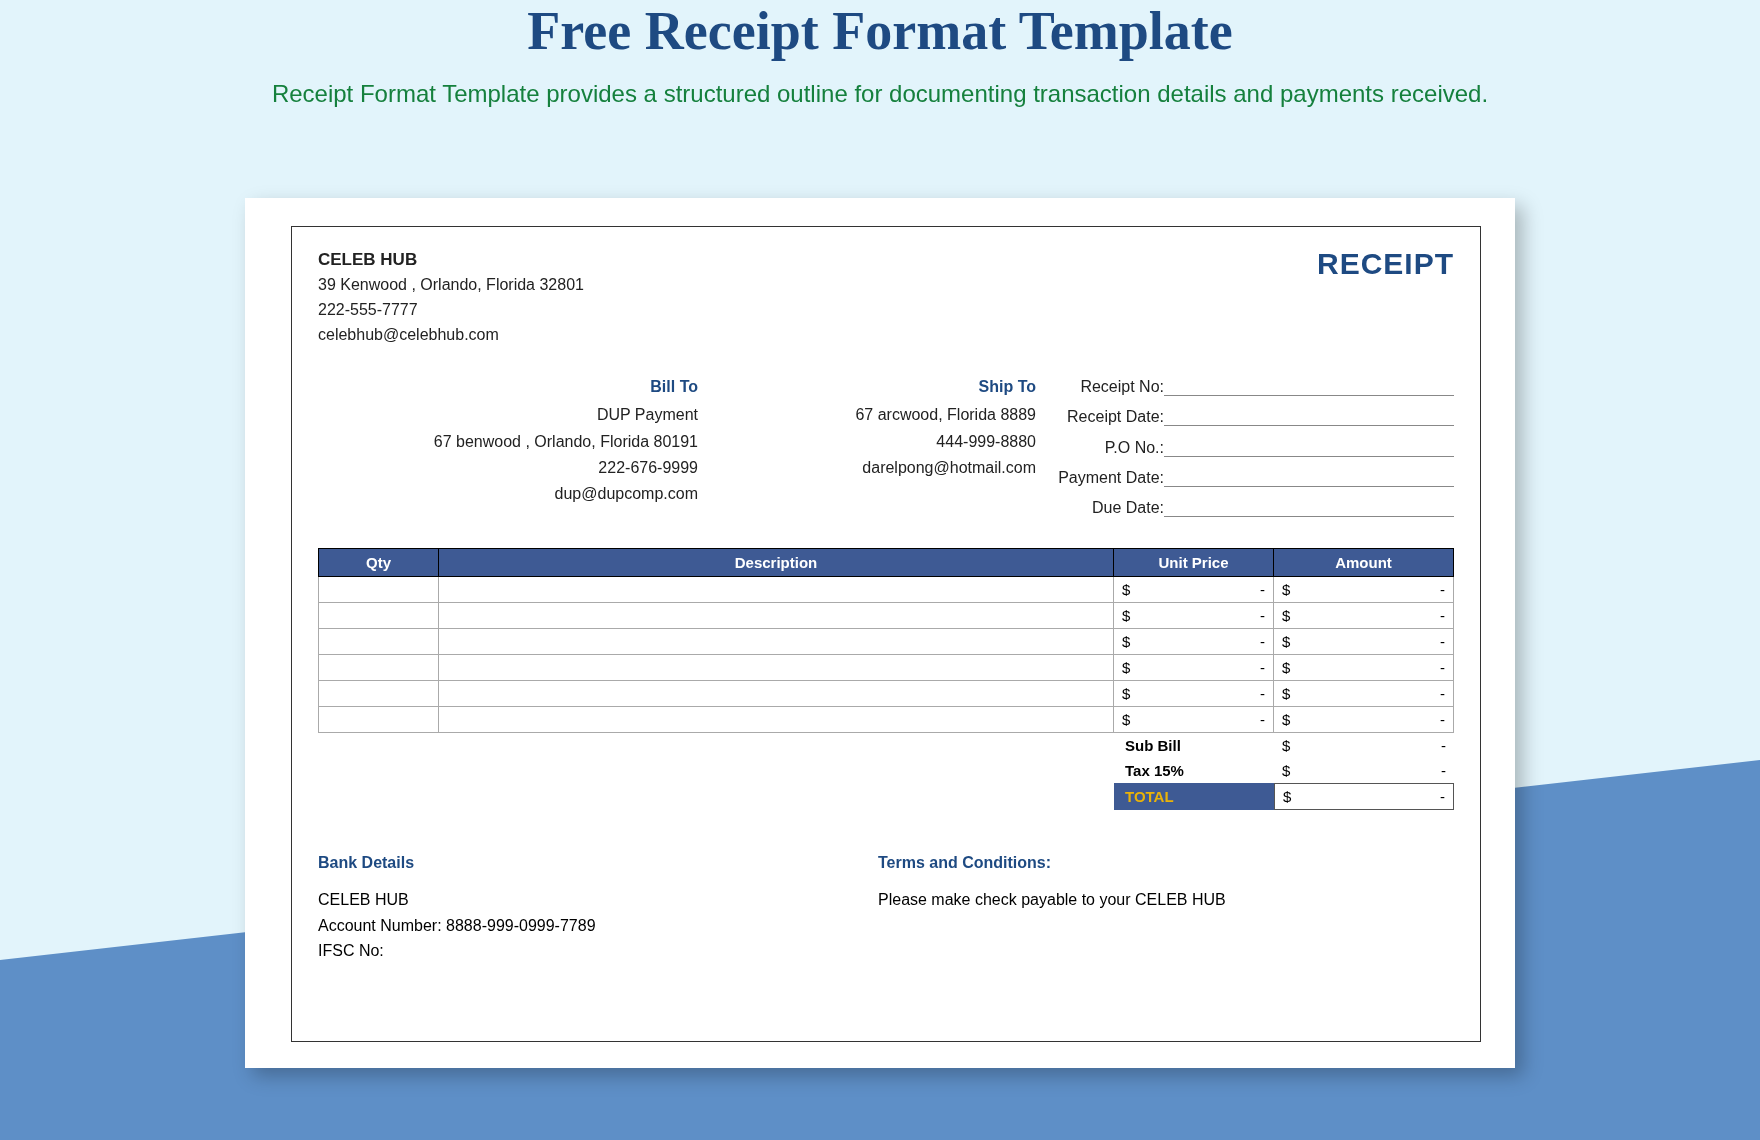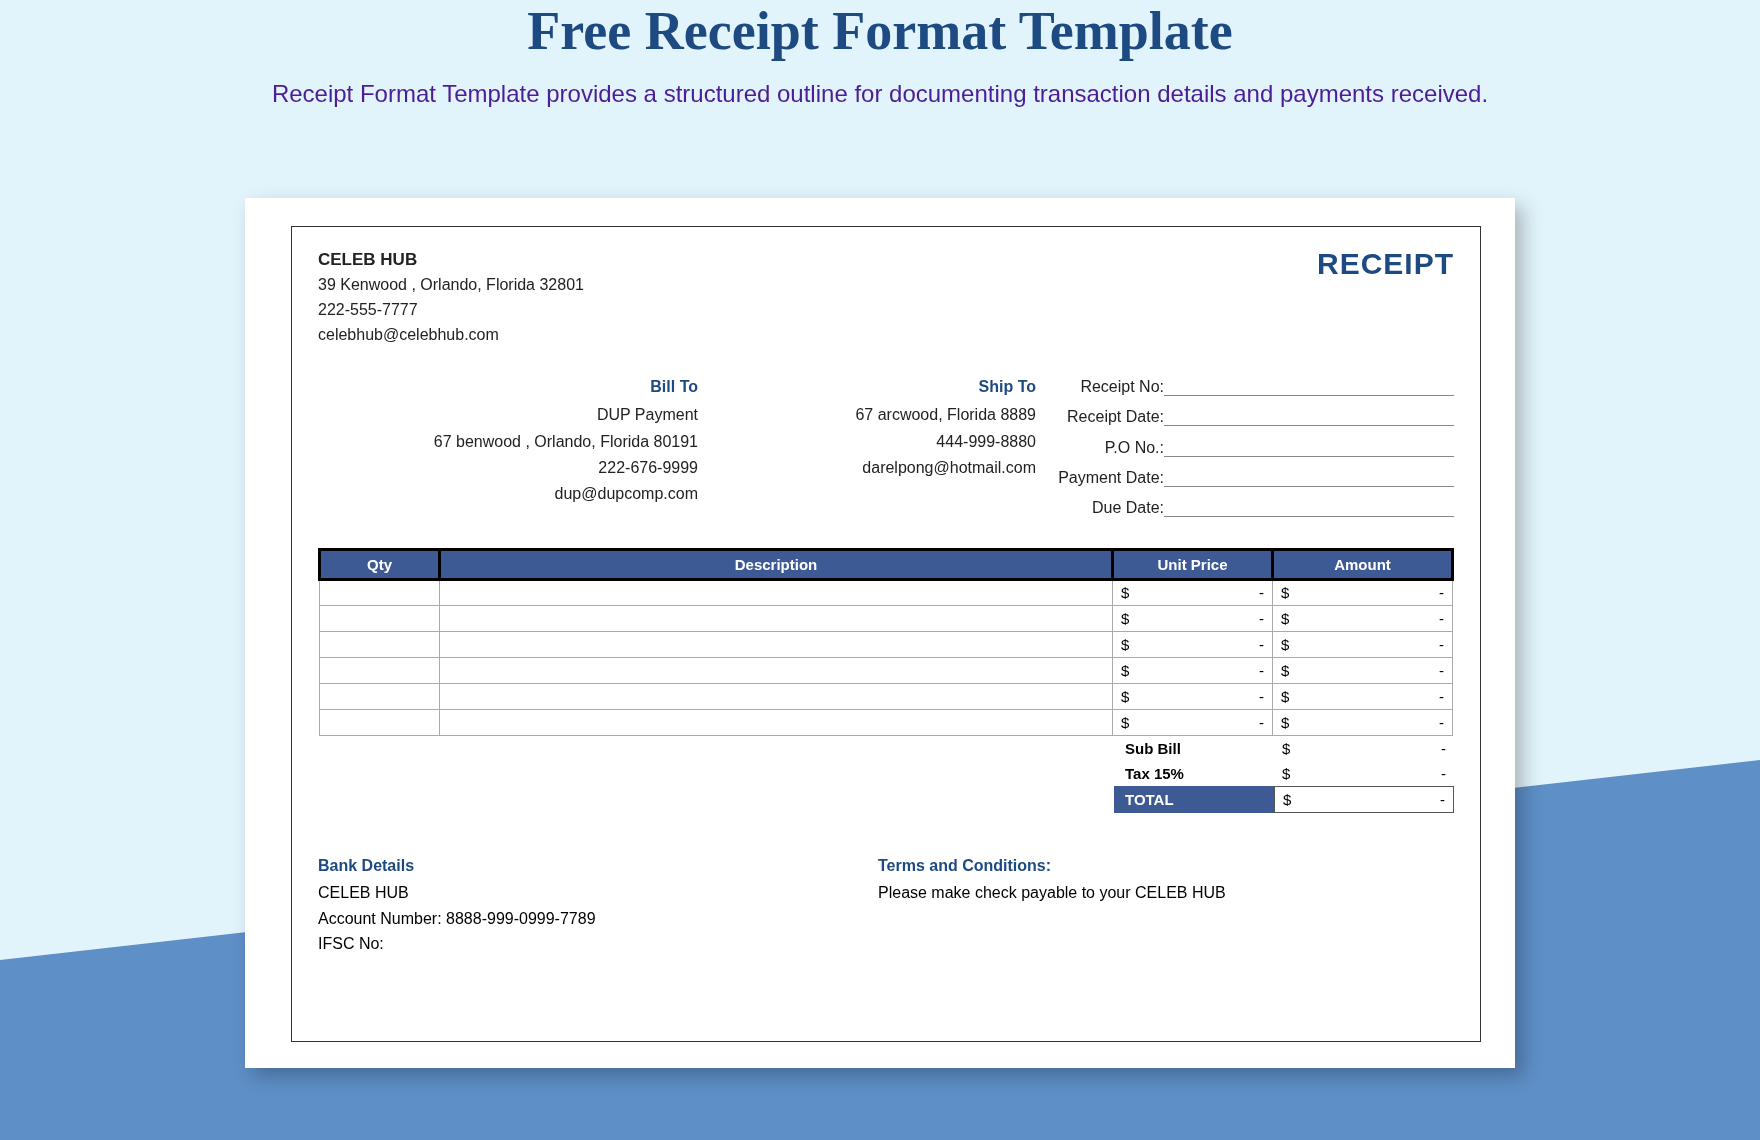--- a/index.html
+++ b/index.html
@@ -21,21 +21,21 @@
   .page-title {
     text-align: center;
     font-family: Georgia, 'Times New Roman', serif;
     font-size: 54px;
     color: #1e4a82;
     font-weight: 600;
   }
   .page-subtitle {
     text-align: center;
     font-size: 24px;
-    color: #4c1d95;
+    color: #15803d;
     margin-top: 18px;
   }
   .sheet {
     position: absolute;
     top: 198px;
     left: 245px;
     width: 1270px;
     height: 870px;
     background: #ffffff;
     box-shadow: 8px 8px 18px rgba(0,0,0,0.25);
@@ -81,21 +81,21 @@
     width: 100%;
     border-collapse: collapse;
     margin-top: 22px;
     font-size: 15px;
   }
   table.items th {
     background: #3e5a94;
     color: #fff;
     font-weight: 600;
     padding: 5px 8px;
-    border: 3px solid #000000;
+    border: 1px solid #000000;
   }
   table.items td {
     border: 1px solid #aaa;
     padding: 3px 8px;
     height: 26px;
   }
   .col-qty   { width: 120px; }
   .col-desc  { }
   .col-price { width: 160px; }
   .col-amt   { width: 180px; }
@@ -115,40 +115,40 @@
     font-weight: 700;
     border-left: 1px solid transparent;
   }
   .totals-row .val {
     width: 180px;
     padding: 4px 8px;
   }
   .totals-row .val .money { display:flex; justify-content: space-between; }
   .totals-row.total .lbl {
     background: #3e5a94;
-    color: #ffffff;
+    color: #eab308;
     border: 1px solid #3e5a94;
   }
   .totals-row.total .val {
     border: 1px solid #555;
   }
 
   .footer-row {
     display: flex;
     margin-top: 40px;
     gap: 0;
     font-size: 16px;
     line-height: 1.6;
   }
   .footer-col-left { width: 560px; }
   .footer-col-right { flex: 1; }
   .footer-col-left .hdr, .footer-col-right .hdr {
     font-weight: 700;
     color: #1e4a82;
-    margin-bottom: 2px;
+    margin-bottom: 12px;
   }
 </style>
 </head>
 <body>
 
 <div class="stage">
   <div class="wedge"></div>
 
   <h1 class="page-title">Free Receipt Format Template</h1>
   <p class="page-subtitle">Receipt Format Template provides a structured outline for documenting transaction details and payments received.</p>

